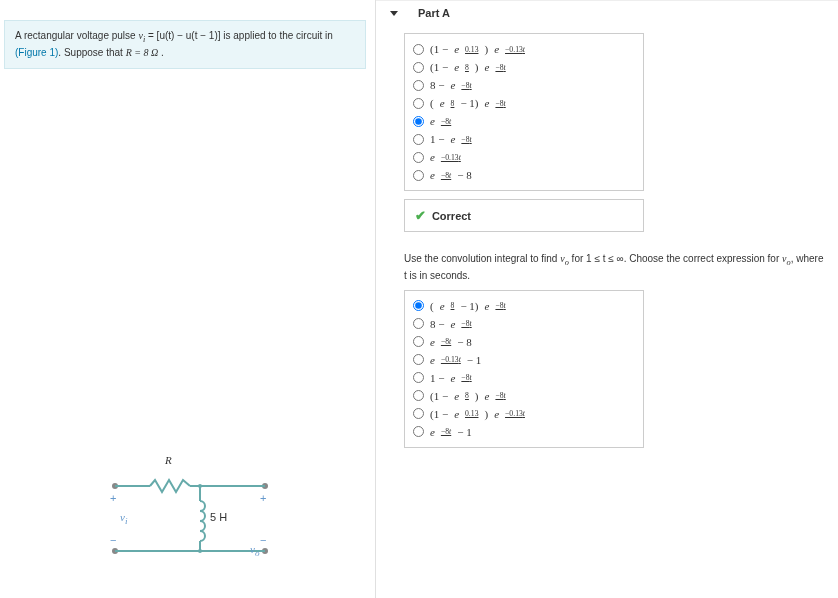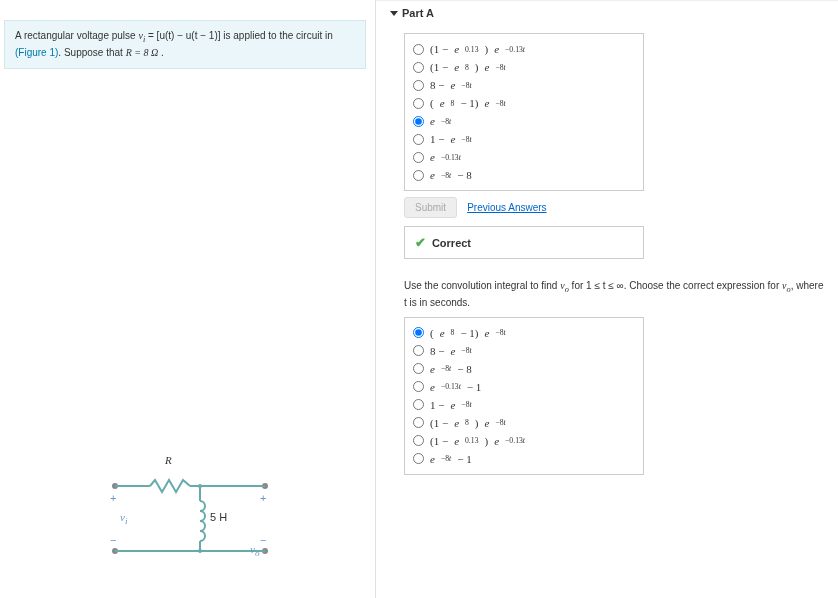--- a/index.html
+++ b/index.html
@@ -67,21 +67,21 @@
     height: 120px;
   }
   .part-header {
     background: #fff;
     padding: 6px 14px;
     font-weight: bold;
     font-size: 11px;
     border-top: 1px solid #eee;
     display: flex;
     align-items: center;
-    gap: 4px;
+    gap: 20px;
   }
   .caret {
     width: 0; height: 0;
     border-left: 4px solid transparent;
     border-right: 4px solid transparent;
     border-top: 5px solid #333;
   }
   .part-body { padding: 8px 14px 12px 28px; }
   .prompt { font-size: 10px; margin-bottom: 8px; line-height: 1.3; }
   .options {
@@ -94,21 +94,21 @@
     display: flex;
     align-items: center;
     gap: 6px;
     padding: 3px 0;
     font-family: "Times New Roman", serif;
     font-size: 11px;
   }
   .opt input[type=radio] {
     width: 11px; height: 11px;
   }
-  sup { font-size: 0.7em; }
+  sup { font-size: 0.7em; text-decoration: underline; }
   .actions { margin-top: 6px; display: flex; align-items: center; gap: 10px; }
   .submit-btn {
     background: #eee;
     color: #aaa;
     border: 1px solid #ddd;
     padding: 4px 10px;
     font-size: 10px;
     border-radius: 3px;
   }
   .prev-link { color: #0066cc; font-size: 10px; text-decoration: underline; }
@@ -196,24 +196,20 @@
           <sup>−8<i>t</i></sup>
         </label>
       <label class="opt"><input type="radio" name="a" style="">1 − <i>e</i><sup>−8<i>t</i></sup></label>
       <label class="opt">
           <input type="radio" name="a" style="">
           <i>e</i>
           <sup>−0.13<i>t</i></sup>
         </label>
       <label class="opt"><input type="radio" name="a" style=""><i>e</i><sup>−8<i>t</i></sup> − 8</label>
     </div>
-    <div class="actions">
-      <button class="submit-btn">Submit</button>
-      <a href="#" class="prev-link">Previous Answers</a>
-    </div>
     <div class="correct-box">
       <span class="check">✔</span>
       <span>Correct</span>
     </div>
   </div>
 
   <div class="part-body">
     <div class="prompt">
       <span>Use the convolution integral to find </span><span class="math"><span>v</span><sub>o</sub></span><span> for 1 ≤ t ≤ ∞. Choose the correct expression for </span><span class="math"><span>v</span><sub>o</sub></span><span>, where t is in seconds.</span>
     </div>

